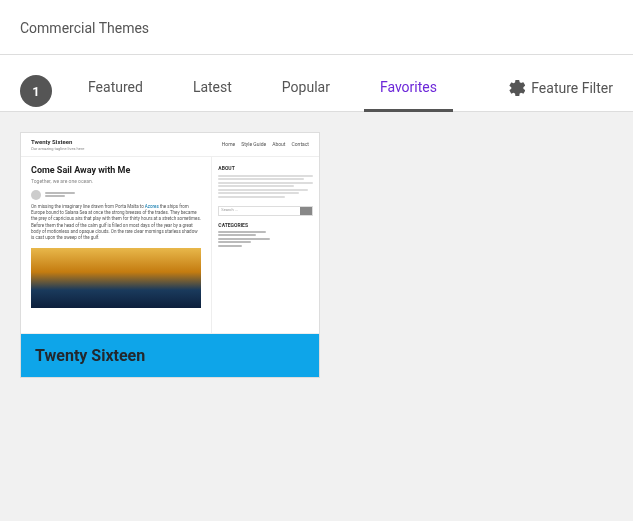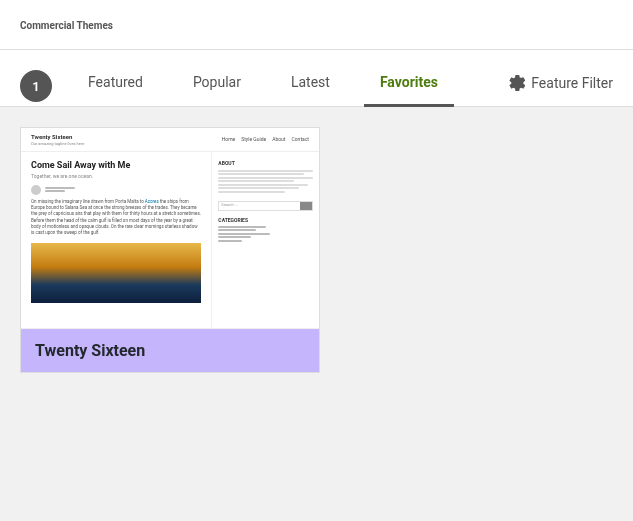--- a/index.html
+++ b/index.html
@@ -29,28 +29,27 @@
       margin-bottom: 14px;
     }
 
     .header-nav {
       display: flex;
       gap: 0;
       border-bottom: none;
     }
 
     .header-nav-link {
-      font-size: 10px;
+      font-size: 14px;
       color: #555;
       text-decoration: none;
       padding: 4px 0;
       margin-right: 24px;
       cursor: pointer;
       border-bottom: 2px solid transparent;
-      font-weight: bold;
     }
 
     
     .tabs-bar {
       background: #fff;
       padding: 16px 20px 0 20px;
       display: flex;
       align-items: center;
       border-bottom: 1px solid #ddd;
       gap: 0;
@@ -82,23 +81,23 @@
       font-size: 14px;
       color: #555;
       padding: 8px 16px 14px 16px;
       cursor: pointer;
       text-decoration: none;
       border-bottom: 3px solid transparent;
       margin-bottom: -1px;
     }
 
     .tab-item.active {
-      color: #4d7c0f;
+      color: #6d28d9;
       border-bottom: 3px solid #555;
-      font-weight: 700;
+      font-weight: 400;
     }
 
     .feature-filter {
       display: flex;
       align-items: center;
       gap: 6px;
       font-size: 14px;
       color: #555;
       cursor: pointer;
       padding: 8px 0 14px 0;
@@ -117,21 +116,21 @@
     }
 
     
     .themes-grid {
       display: flex;
       flex-wrap: wrap;
       gap: 16px;
     }
 
     .theme-card {
-      background: #c4b5fd;
+      background: #0ea5e9;
       border: 1px solid #ddd;
       width: 300px;
       cursor: pointer;
       transition: border-color 0.2s;
     }
 
     .theme-screenshot {
       width: 100%;
       height: 200px;
       background: #f9f9f9;
@@ -335,22 +334,22 @@
   <div class="page-header">
     <nav class="header-nav">
       <a class="header-nav-link">Commercial Themes</a>
     </nav>
   </div>
 
   <div class="tabs-bar">
     <div class="theme-count-badge">1</div>
     <div class="tabs-list">
       <a class="tab-item">Featured</a>
+      <a class="tab-item">Latest</a>
       <a class="tab-item">Popular</a>
-      <a class="tab-item">Latest</a>
       <a class="tab-item active">Favorites</a>
       <div class="feature-filter">
         <svg class="gear-icon-svg" viewBox="0 0 20 20">
           <path d="M10 13a3 3 0 100-6 3 3 0 000 6zm7.94-2.06a8 8 0 00.06-1c0-.33-.03-.66-.06-1l2.16-1.68a.5.5 0 00.12-.63l-2.05-3.55a.5.5 0 00-.61-.22l-2.55 1.02a7.93 7.93 0 00-1.72-.99L12.9.42A.5.5 0 0012.42 0H8.42a.5.5 0 00-.5.42L7.57 3.08a7.93 7.93 0 00-1.72.99L3.3 3.05a.5.5 0 00-.61.22L.64 6.82a.49.49 0 00.12.63L2.92 9.13A8.14 8.14 0 002.86 10c0 .33.03.65.06.97L.76 12.63a.5.5 0 00-.12.63l2.05 3.55a.5.5 0 00.61.22l2.55-1.02c.54.38 1.12.69 1.72.99l.35 2.66c.06.23.26.41.5.41h4a.5.5 0 00.5-.42l.35-2.66c.6-.3 1.18-.6 1.72-.99l2.55 1.02c.23.09.5 0 .61-.22l2.05-3.55a.5.5 0 00-.12-.63l-2.16-1.68z"></path>
         </svg>
         <span>Feature Filter</span>
       </div>
     </div>
   </div>
 

